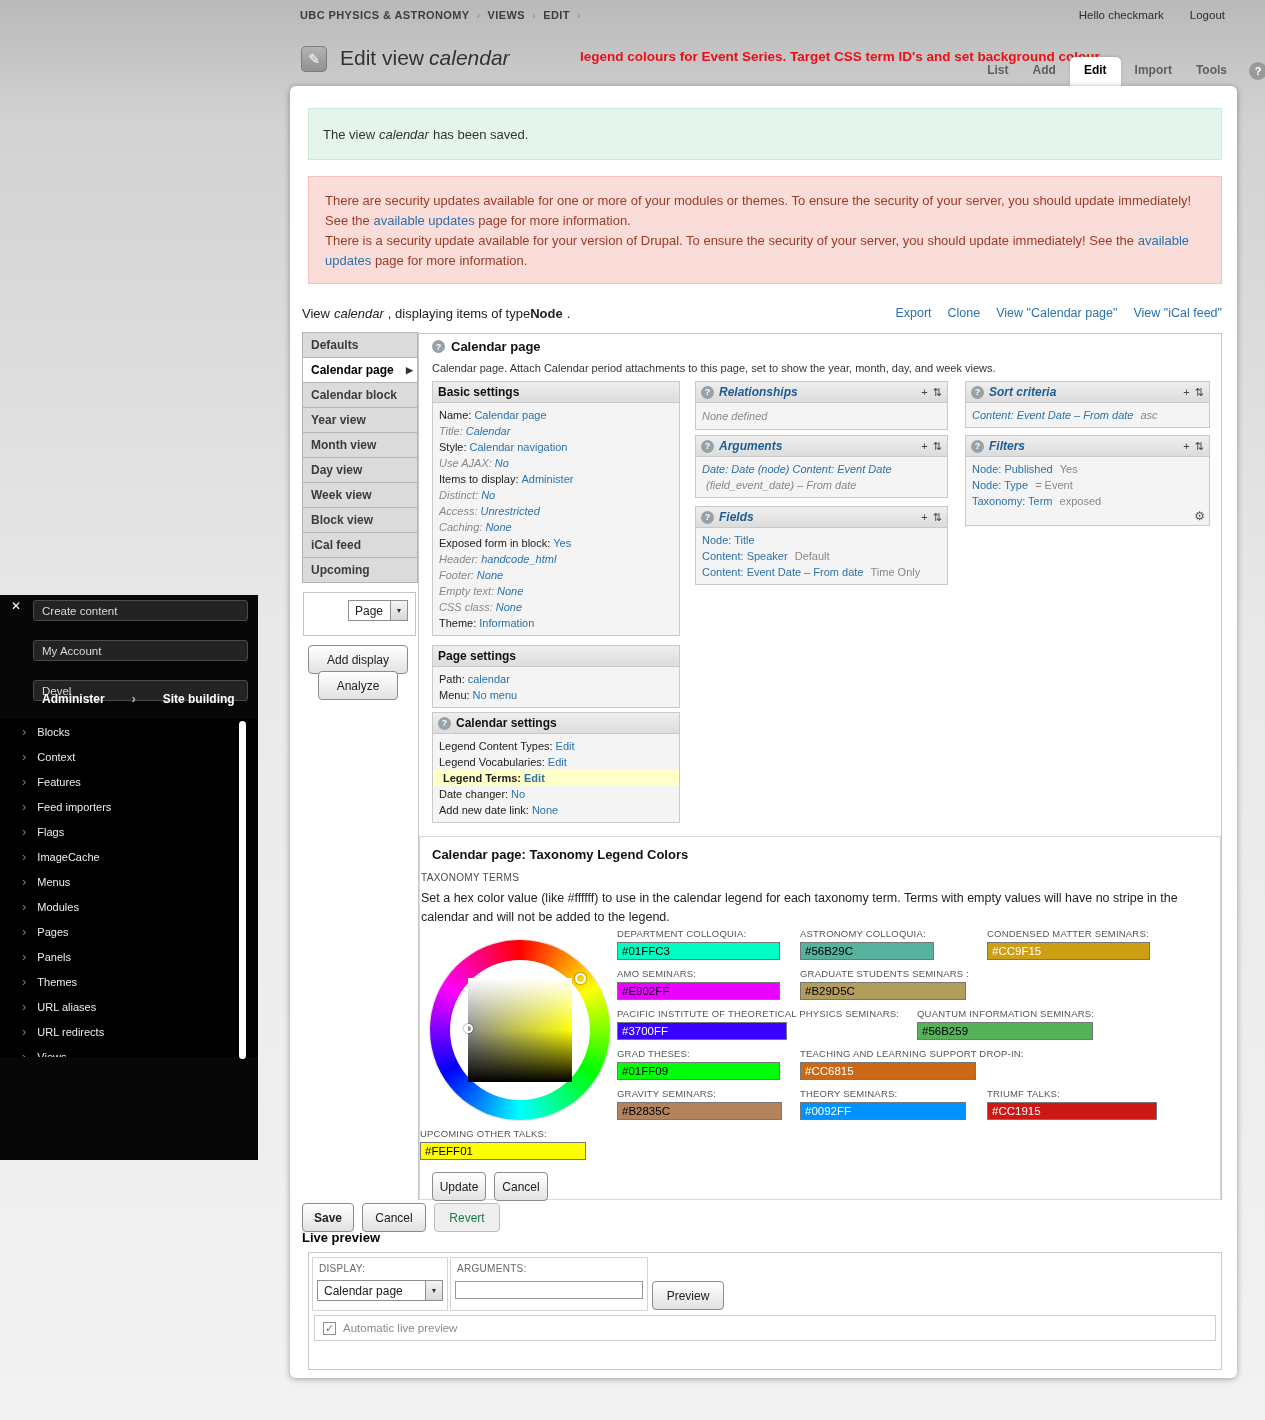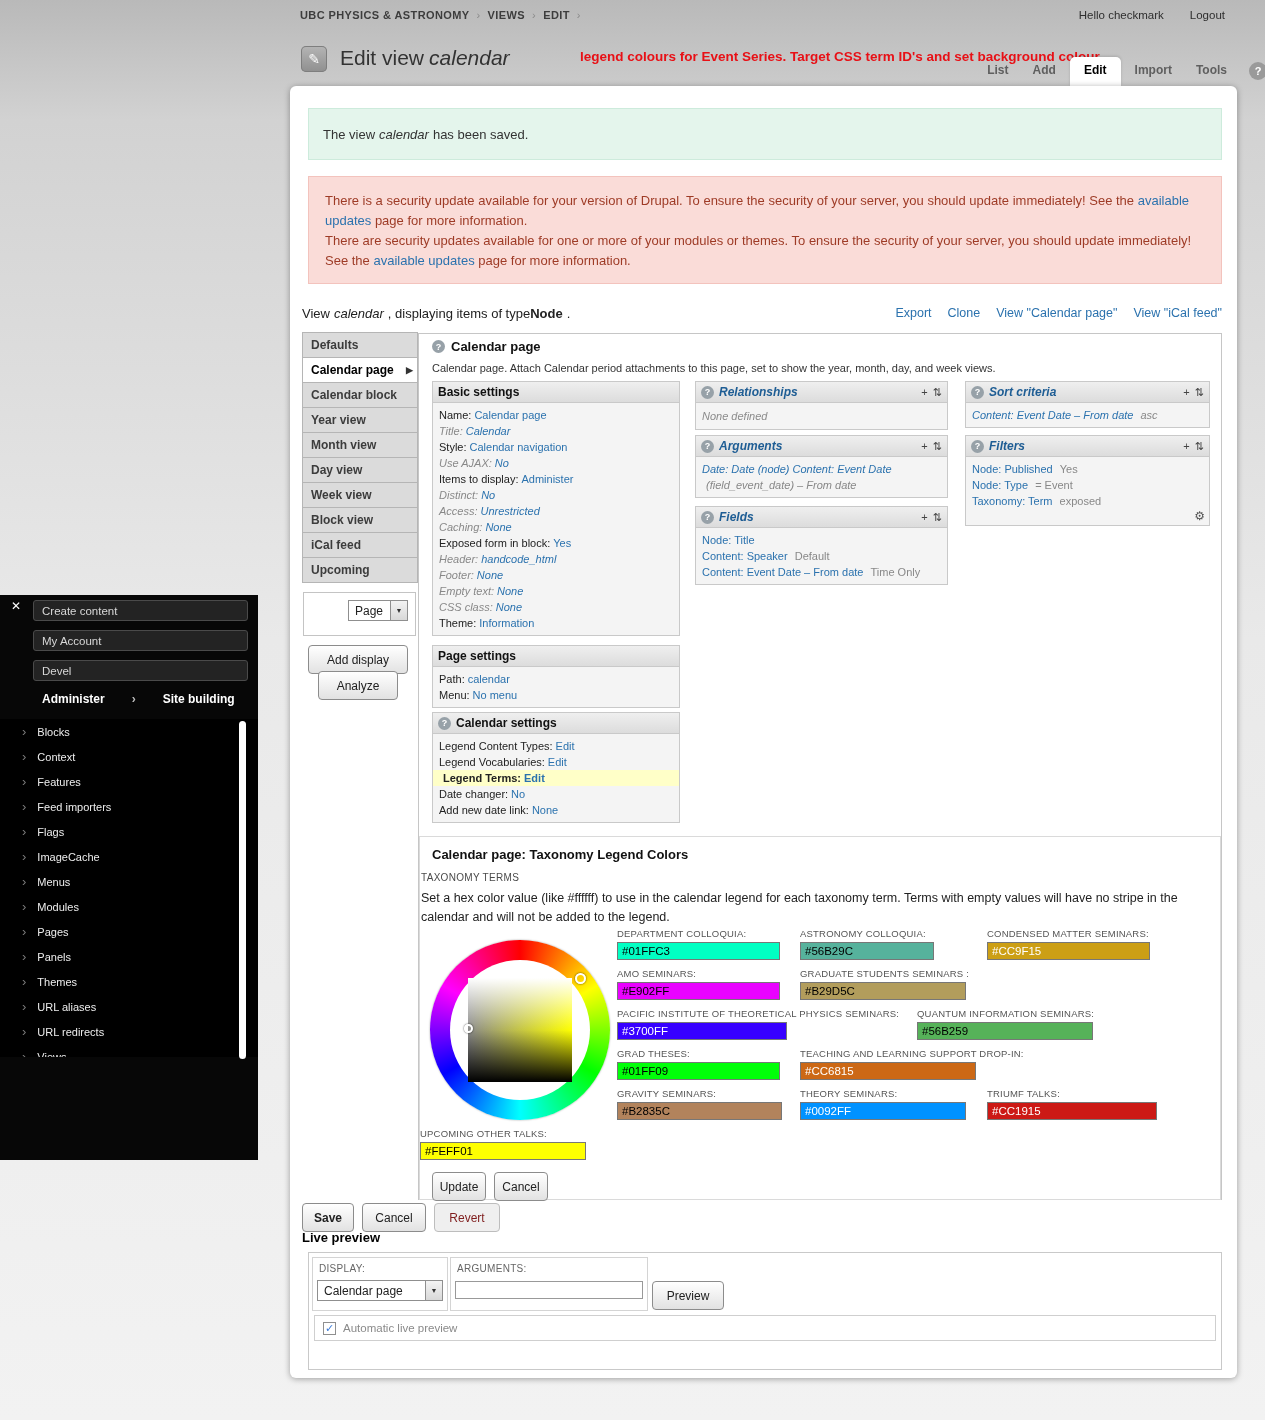--- a/index.html
+++ b/index.html
@@ -75,21 +75,21 @@
     background:linear-gradient(#ffffff,#e2e2e2); font-size:12px; color:#222;
     display:flex; align-items:center; justify-content:center; cursor:pointer; }
   .btn-add-display { left:308px; top:645px; width:100px; }
   .btn-analyze { left:318px; top:671px; width:80px; }
   .btn-clone { left:963px; top:335px; width:114px; }
   .btn-remove { left:1088px; top:335px; width:124px; }
   .btn-update { left:432px; top:1172px; width:54px; }
   .btn-cancel-legend { left:494px; top:1172px; width:54px; }
   .btn-save { left:302px; top:1203px; width:52px; font-weight:bold; }
   .btn-cancel { left:362px; top:1203px; width:64px; }
-  .btn-revert { left:434px; top:1203px; width:66px; color:#7f1d1d; border-color:#bdbdbd;
+  .btn-revert { left:434px; top:1203px; width:66px; color:#15803d; border-color:#bdbdbd;
     background:#efefef; cursor:default; }
   .btn-preview { left:652px; top:1281px; width:72px; }
 
   
   .panel { left:418px; top:333px; width:804px; height:867px; border:1px solid #c6c6c6; background:#fff; }
   .qicon { width:13px; height:13px; border-radius:50%; background:#97a1a8; color:#fff;
     font-size:9px; font-weight:bold; display:inline-flex; align-items:center; justify-content:center; flex:none; }
   .panel-q { left:432px; top:340px; }
   .panel-title { left:451px; top:339px; font-size:13px; font-weight:bold; color:#111; }
   .panel-desc { left:432px; top:362px; width:770px; font-size:11px; color:#333; }
@@ -173,21 +173,21 @@
   .args-input { margin:7px 4px 0; height:18px; border:1px solid #999; background:#fff; }
   .auto-strip { left:314px; top:1315px; width:902px; height:26px; border:1px solid #cfcfcf;
     display:flex; align-items:center; gap:7px; padding-left:8px; }
   .cb { width:13px; height:13px; border:1px solid #8f8f8f; background:#fff; font-size:11px; color:#3a7ad9;
     display:flex; align-items:center; justify-content:center; line-height:1; cursor:pointer; }
   .auto-label { font-size:11.5px; color:#8a8a8a; }
 
   
   .admin { left:0; top:595px; width:258px; height:565px; background:#070707; overflow:hidden; }
   .admin-close { position:absolute; left:11px; top:4px; color:#fff; font-size:12px; cursor:pointer; }
-  .admin-shortcuts { position:absolute; left:33px; top:5px; display:flex; flex-direction:column; gap:9px; }
+  .admin-shortcuts { position:absolute; left:33px; top:5px; display:flex; flex-direction:column; gap:19px; }
   .admin-btn { width:215px; height:21px; background:#232323; border:1px solid #4a4a4a; border-radius:3px;
     color:#d8d8d8; font-size:11.5px; display:flex; align-items:center; padding-left:8px; cursor:pointer; }
   .admin-path { position:absolute; left:42px; top:97px; display:flex; gap:27px; align-items:center;
     color:#fff; font-size:12px; font-weight:bold; }
   .admin-path .apsep { color:#bbb; font-weight:bold; }
   .admin-list { position:absolute; left:0; top:124px; width:258px; height:338px; overflow:hidden; background:#000; }
   .admin-item { height:25px; display:flex; align-items:center; gap:11px; padding-left:22px; cursor:pointer; }
   .admin-item .chev { color:#7d7d7d; font-size:13px; }
   .admin-item .alabel { color:#ededed; font-size:11px; }
   .admin-scrollbar { position:absolute; left:239px; top:126px; width:7px; height:338px;
@@ -239,23 +239,23 @@
   <div class="abs content"></div>
 
   <div class="abs msg-ok">
     <span>The view</span>
     <i>calendar</i>
     <span>has been saved.</span>
   </div>
 
   <div class="abs msg-warn">
 
+      <p><span>There are security updates available for one or more of your modules or themes. To ensure the security of your server, you should update immediately! See the </span><span class="wlink">available updates</span><span> page for more information.</span></p>
+
       <p><span>There is a security update available for your version of Drupal. To ensure the security of your server, you should update immediately! See the </span><span class="wlink">available updates</span><span> page for more information.</span></p>
-
-      <p><span>There are security updates available for one or more of your modules or themes. To ensure the security of your server, you should update immediately! See the </span><span class="wlink">available updates</span><span> page for more information.</span></p>
     </div>
 
   <div class="abs summary">
     <span>View</span>
     <i>calendar</i>
     <span>, displaying items of type</span>
     <b>Node</b>
     <span>.</span>
     <span class="summary-links">
 

